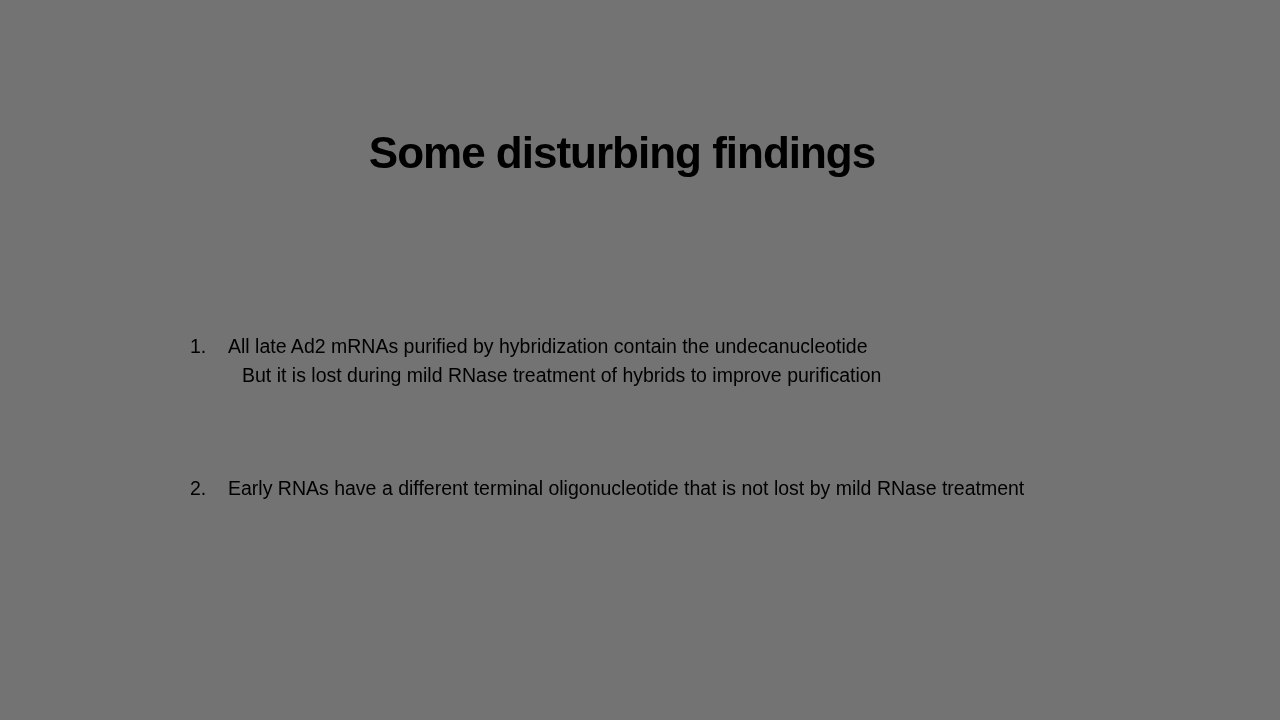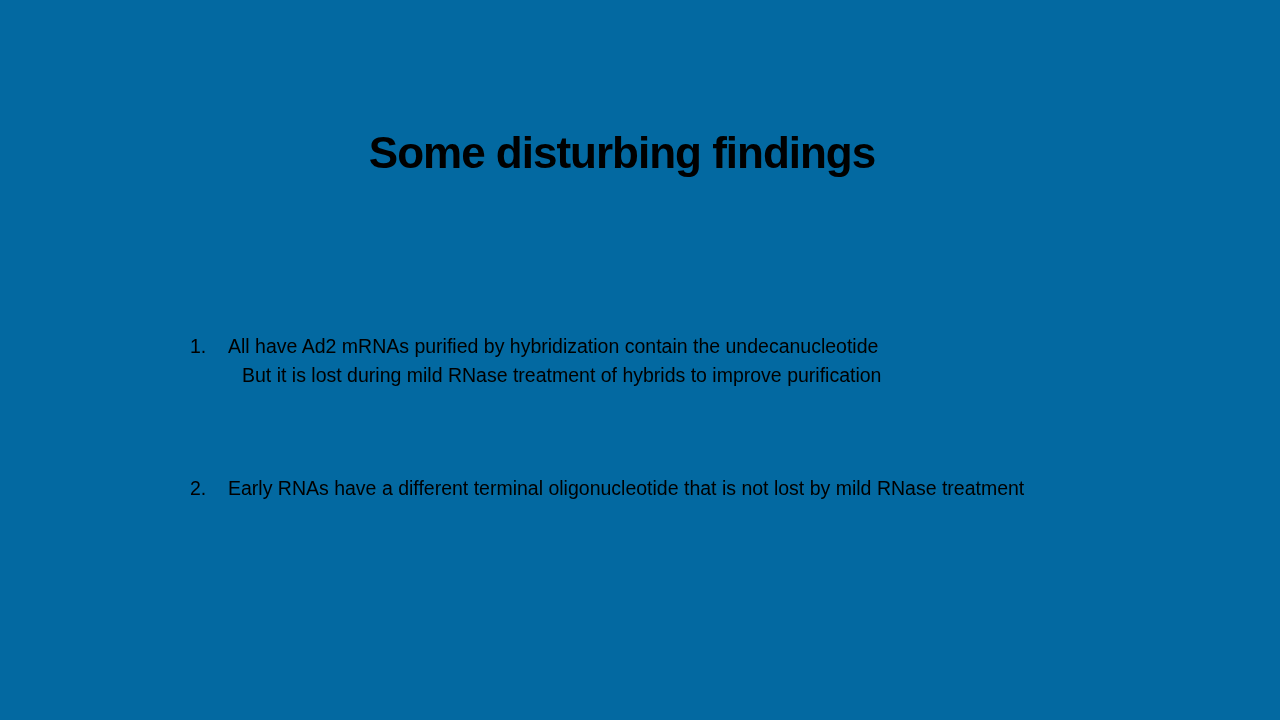--- a/index.html
+++ b/index.html
@@ -9,21 +9,21 @@
   body {
     width: 1280px;
     height: 720px;
     overflow: hidden;
     font-family: "Liberation Sans", sans-serif;
   }
   .slide {
     position: relative;
     width: 1280px;
     height: 720px;
-    background: #0369a1;
+    background: #737373;
     color: #000000;
   }
   .title {
     position: absolute;
     top: 126px;
     left: 0;
     width: 1244px;
     margin: 0;
     text-align: center;
     font-size: 44px;
@@ -59,21 +59,21 @@
 </head>
 <body>
 
 <div class="slide">
 
   <h1 class="title">Some disturbing findings</h1>
 
   <div class="item item-1">
     <span class="num">1.</span>
     <div class="lines">
-      <div class="line">All have Ad2 mRNAs purified by hybridization contain the undecanucleotide</div>
+      <div class="line">All late Ad2 mRNAs purified by hybridization contain the undecanucleotide</div>
       <div class="line line-indent">But it is lost during mild RNase treatment of hybrids to improve purification</div>
     </div>
   </div>
 
   <div class="item item-2">
     <span class="num">2.</span>
     <div class="lines">
       <div class="line">Early RNAs have a different terminal oligonucleotide that is not lost by mild RNase treatment</div>
     </div>
   </div>

